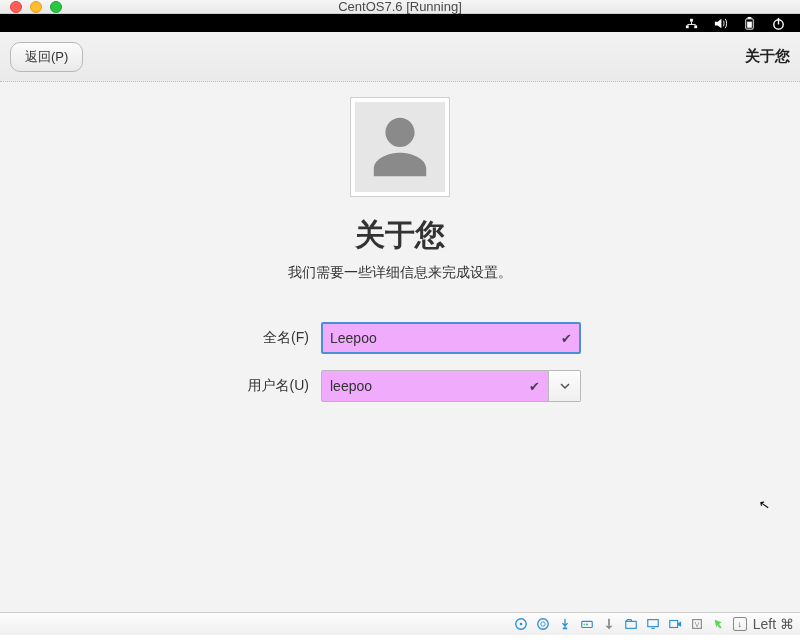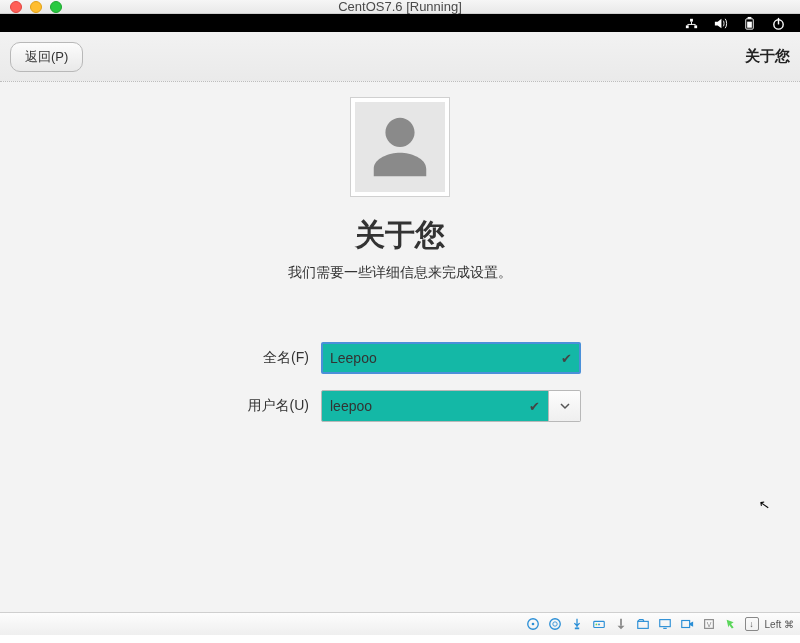--- a/index.html
+++ b/index.html
@@ -26,39 +26,39 @@
   .g-title { font-size:15px; color:#222; font-weight:600; }
 
   
   .g-main { position:relative; height: calc(643px - 22px - 18px - 50px - 23px); background:#f3f3f3; display:flex; flex-direction:column; align-items:center; padding-top:15px; }
 
   .avatar-box { width:100px; height:100px; border:1px solid #d0d0d0; background:#e6e6e6; display:flex; align-items:center; justify-content:center; box-shadow: inset 0 0 0 4px #fff; }
 
   h1.big { font-size:30px; color:#333; margin-top:18px; font-weight:600;}
   .subtitle { font-size:14px; color:#333; margin-top:8px;}
 
-  .form { margin-top:60px; }
+  .form { margin-top:40px; }
   .row { display:flex; align-items:center; margin-bottom:16px; }
   .lbl { width:90px; text-align:right; margin-right:12px; font-size:14px; color:#333;}
-  .field { width:260px; height:32px; border:1px solid #b8b8b8; background:#14b8a6; border-radius:2px; display:flex; align-items:center; padding:0 8px; font-size:14px; color:#333; position:relative;gap:44px;}
+  .field { width:260px; height:32px; border:1px solid #b8b8b8; background:#f0abfc; border-radius:2px; display:flex; align-items:center; padding:0 8px; font-size:14px; color:#333; position:relative;gap:44px;}
   .field.focused { border:2px solid #4a90d9; padding:0 7px; height:32px;}
   .check { margin-left:auto; color:#444; font-size:13px;}
   .user-row .field { width:228px; border-top-right-radius:0; border-bottom-right-radius:0;}
   .dropdown-btn { width:32px; height:32px; border:1px solid #b8b8b8; border-left:none; border-radius:0 2px 2px 0; background:linear-gradient(#fdfdfd,#efefef); display:flex; align-items:center; justify-content:center; cursor:pointer;}
   .hint { font-size:12px; color:#8a8a8a; margin-left:102px; margin-top:-8px;}
 
   .enterprise-btn { position:absolute; bottom:14px; left:50%; transform:translateX(-50%); height:30px; padding:0 16px; border:1px solid #b8b8b8; background: linear-gradient(#fdfdfd,#ececec); border-radius:3px; font-size:13px; color:#333; cursor:pointer;}
 
   .cursor { position:absolute; right:30px; bottom:100px; font-size:13px; color:#000; transform: rotate(-10deg); pointer-events:none;}
 
   
   .vb-status { height:23px; background:linear-gradient(#fdfdfd,#efefef); border-top:1px solid #cfcfcf; display:flex; align-items:center; justify-content:flex-end; padding:0 6px; gap:6px; font-size:11px; color:#555;}
   .vb-ico { width:16px; height:16px; display:flex; align-items:center; justify-content:center; }
   .vb-ico svg { width:14px; height:14px; }
-  .vb-text { font-size:10px; color:#555; display:flex; align-items:center; gap:3px;}
+  .vb-text { font-size:14px; color:#555; display:flex; align-items:center; gap:3px;}
   .vb-key { width:14px;height:14px; border:1px solid #888; border-radius:2px; display:flex;align-items:center;justify-content:center; font-size:9px;}
 </style>
 </head>
 <body>
 
 <div class="mac-titlebar">
   <div class="traffic">
     <div class="tl red"></div>
     <div class="tl yellow"></div>
     <div class="tl green"></div>

